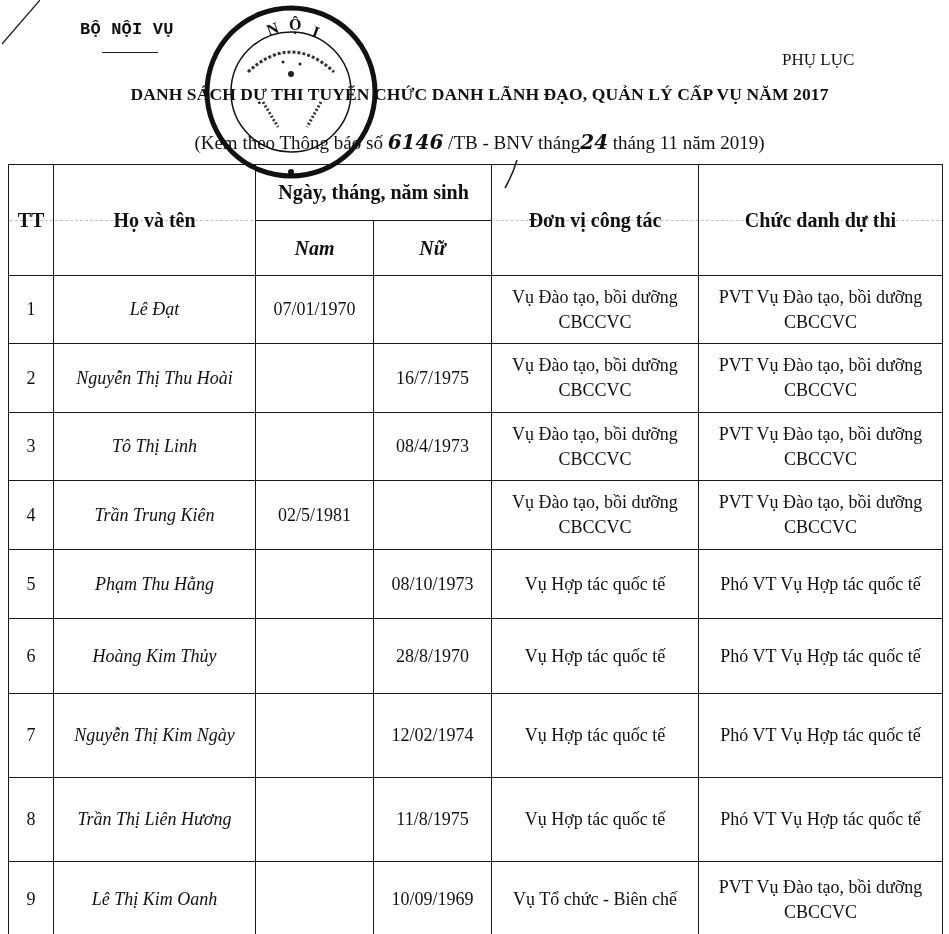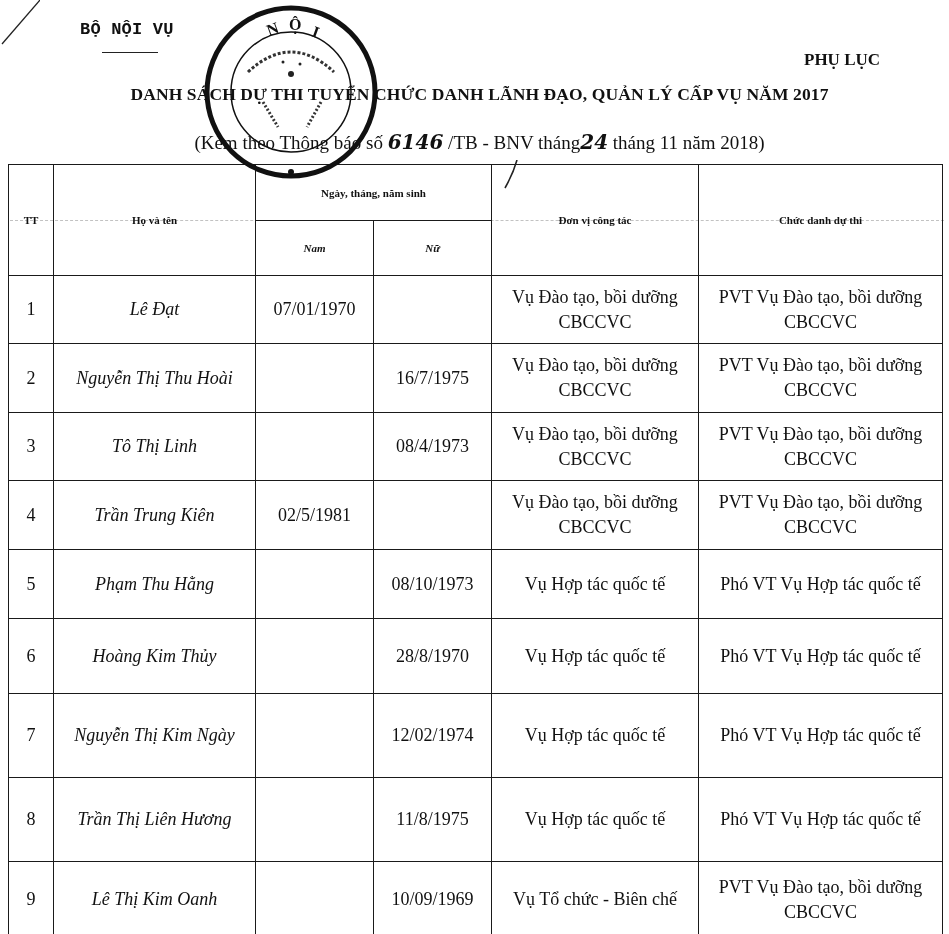--- a/index.html
+++ b/index.html
@@ -1,31 +1,31 @@
 <!DOCTYPE html>
 <html><head>
 <meta charset="utf-8">
 <style>
   html, body { margin:0; padding:0; background:#ffffff; }
   body { width:949px; height:934px; overflow:hidden; position:relative;
          font-family:"Liberation Serif","DejaVu Serif",serif; color:#111; }
   .abs { position:absolute; }
   .org { left:80px; top:20px; font-size:17px; font-weight:bold; letter-spacing:0.2px;font-family:Liberation Mono, monospace; }
   .org-line { left:102px; top:52px; width:56px; height:0; border-top:1.5px solid #222; }
-  .appendix { left:804px; top:50px; font-size:17px;font-weight:bold; }
+  .appendix { left:782px; top:50px; font-size:17px; }
   .title { left:0; width:949px; top:84px; text-align:center; font-size:17.5px; font-weight:bold; letter-spacing:0.1px; padding-left:10px; box-sizing:border-box; }
   .subtitle { left:0; width:949px; top:130px; text-align:center; font-size:19px; padding-left:10px; box-sizing:border-box; }
   .subtitle .hand { font-family:"DejaVu Serif",serif; font-style:italic; font-weight:bold; font-size:20px;margin-top:7px; }
   .corner-mark { left:0; top:0; width:40px; height:48px; }
   .stamp { left:203px; top:2px; width:176px; height:180px; pointer-events:none; }
   .sig-stroke { left:495px; top:160px; width:30px; height:30px; }
 
   table.list { position:absolute; left:8px; top:164px; border-collapse:collapse; table-layout:fixed; width:934px; }
   table.list td, table.list th { border:1.6px solid #1a1a1a; padding:0; vertical-align:middle; }
-  table.list th { font-weight:bold; font-size:11px; text-align:center; }
+  table.list th { font-weight:bold; font-size:20px; text-align:center; }
   th.italic { font-style:italic; }
   td { font-size:18px; }
   td.tt { text-align:center; }
   td.name { text-align:center; padding-left:2px;font-style:italic; }
   td.date { text-align:center; }
   td.unit, td.pos { text-align:center; line-height:25px; }
   tr.h1 th { height:55px; }
   tr.h2 th { height:54px; }
   .dash-row { position:absolute; left:10px; top:220px; width:934px; border-top:1px dashed #9a9a9a; opacity:0.6; }
 </style>
@@ -36,21 +36,21 @@
   <path d="M40 0 L2 44" stroke="#222" stroke-width="1.3" fill="none"></path>
 </svg>
 
 <div class="abs org">BỘ NỘI VỤ</div>
 <div class="abs org-line"></div>
 <div class="abs appendix">PHỤ LỤC</div>
 
 <div class="abs title">DANH SÁCH DỰ THI TUYỂN CHỨC DANH LÃNH ĐẠO, QUẢN LÝ CẤP VỤ NĂM 2017</div>
 
 <div class="abs subtitle">
-  <span>(Kèm theo Thông báo số </span><span class="hand">6146</span><span> /TB - BNV tháng</span><span class="hand">24</span><span> tháng 11 năm 2018)</span>
+  <span>(Kèm theo Thông báo số </span><span class="hand">6146</span><span> /TB - BNV tháng</span><span class="hand">24</span><span> tháng 11 năm 2019)</span>
 </div>
 
 <div class="dash-row"></div>
 
 <table class="list">
   <colgroup>
     <col style="width:45px">
     <col style="width:202px">
     <col style="width:118px">
     <col style="width:118px">

